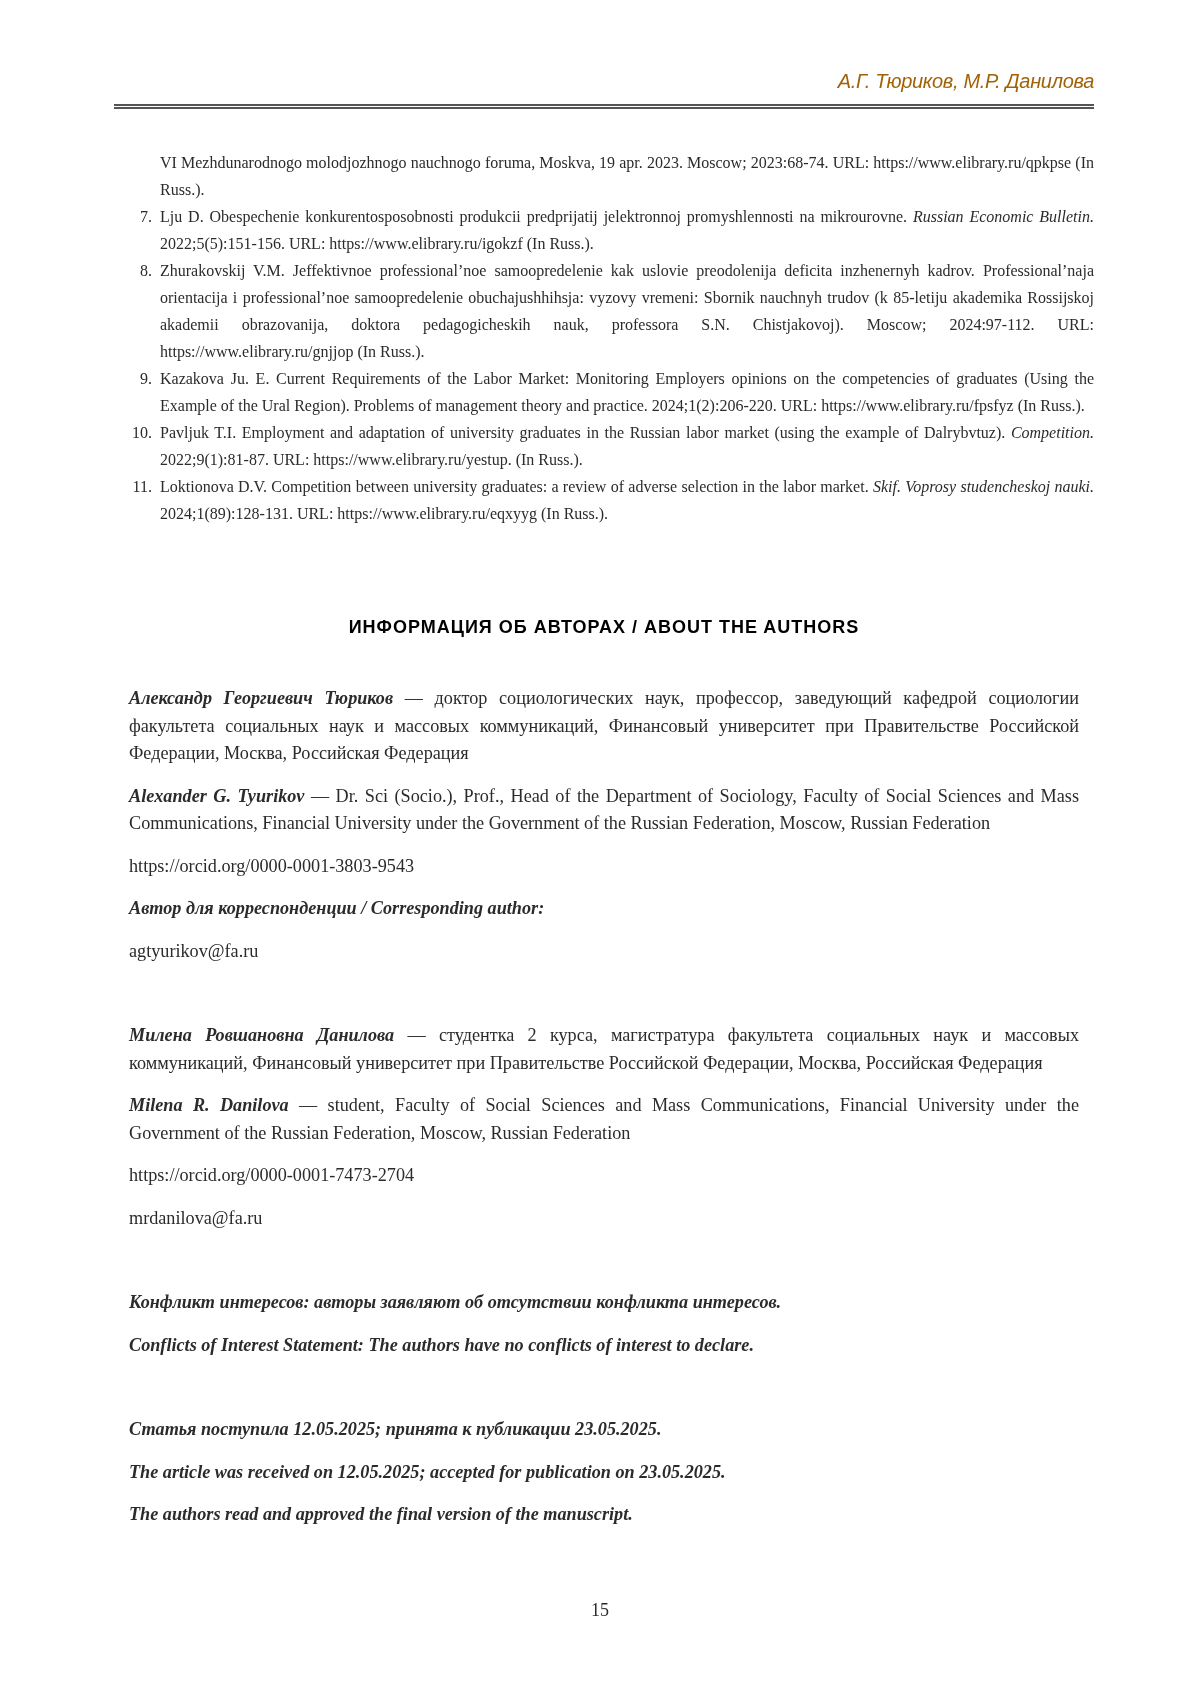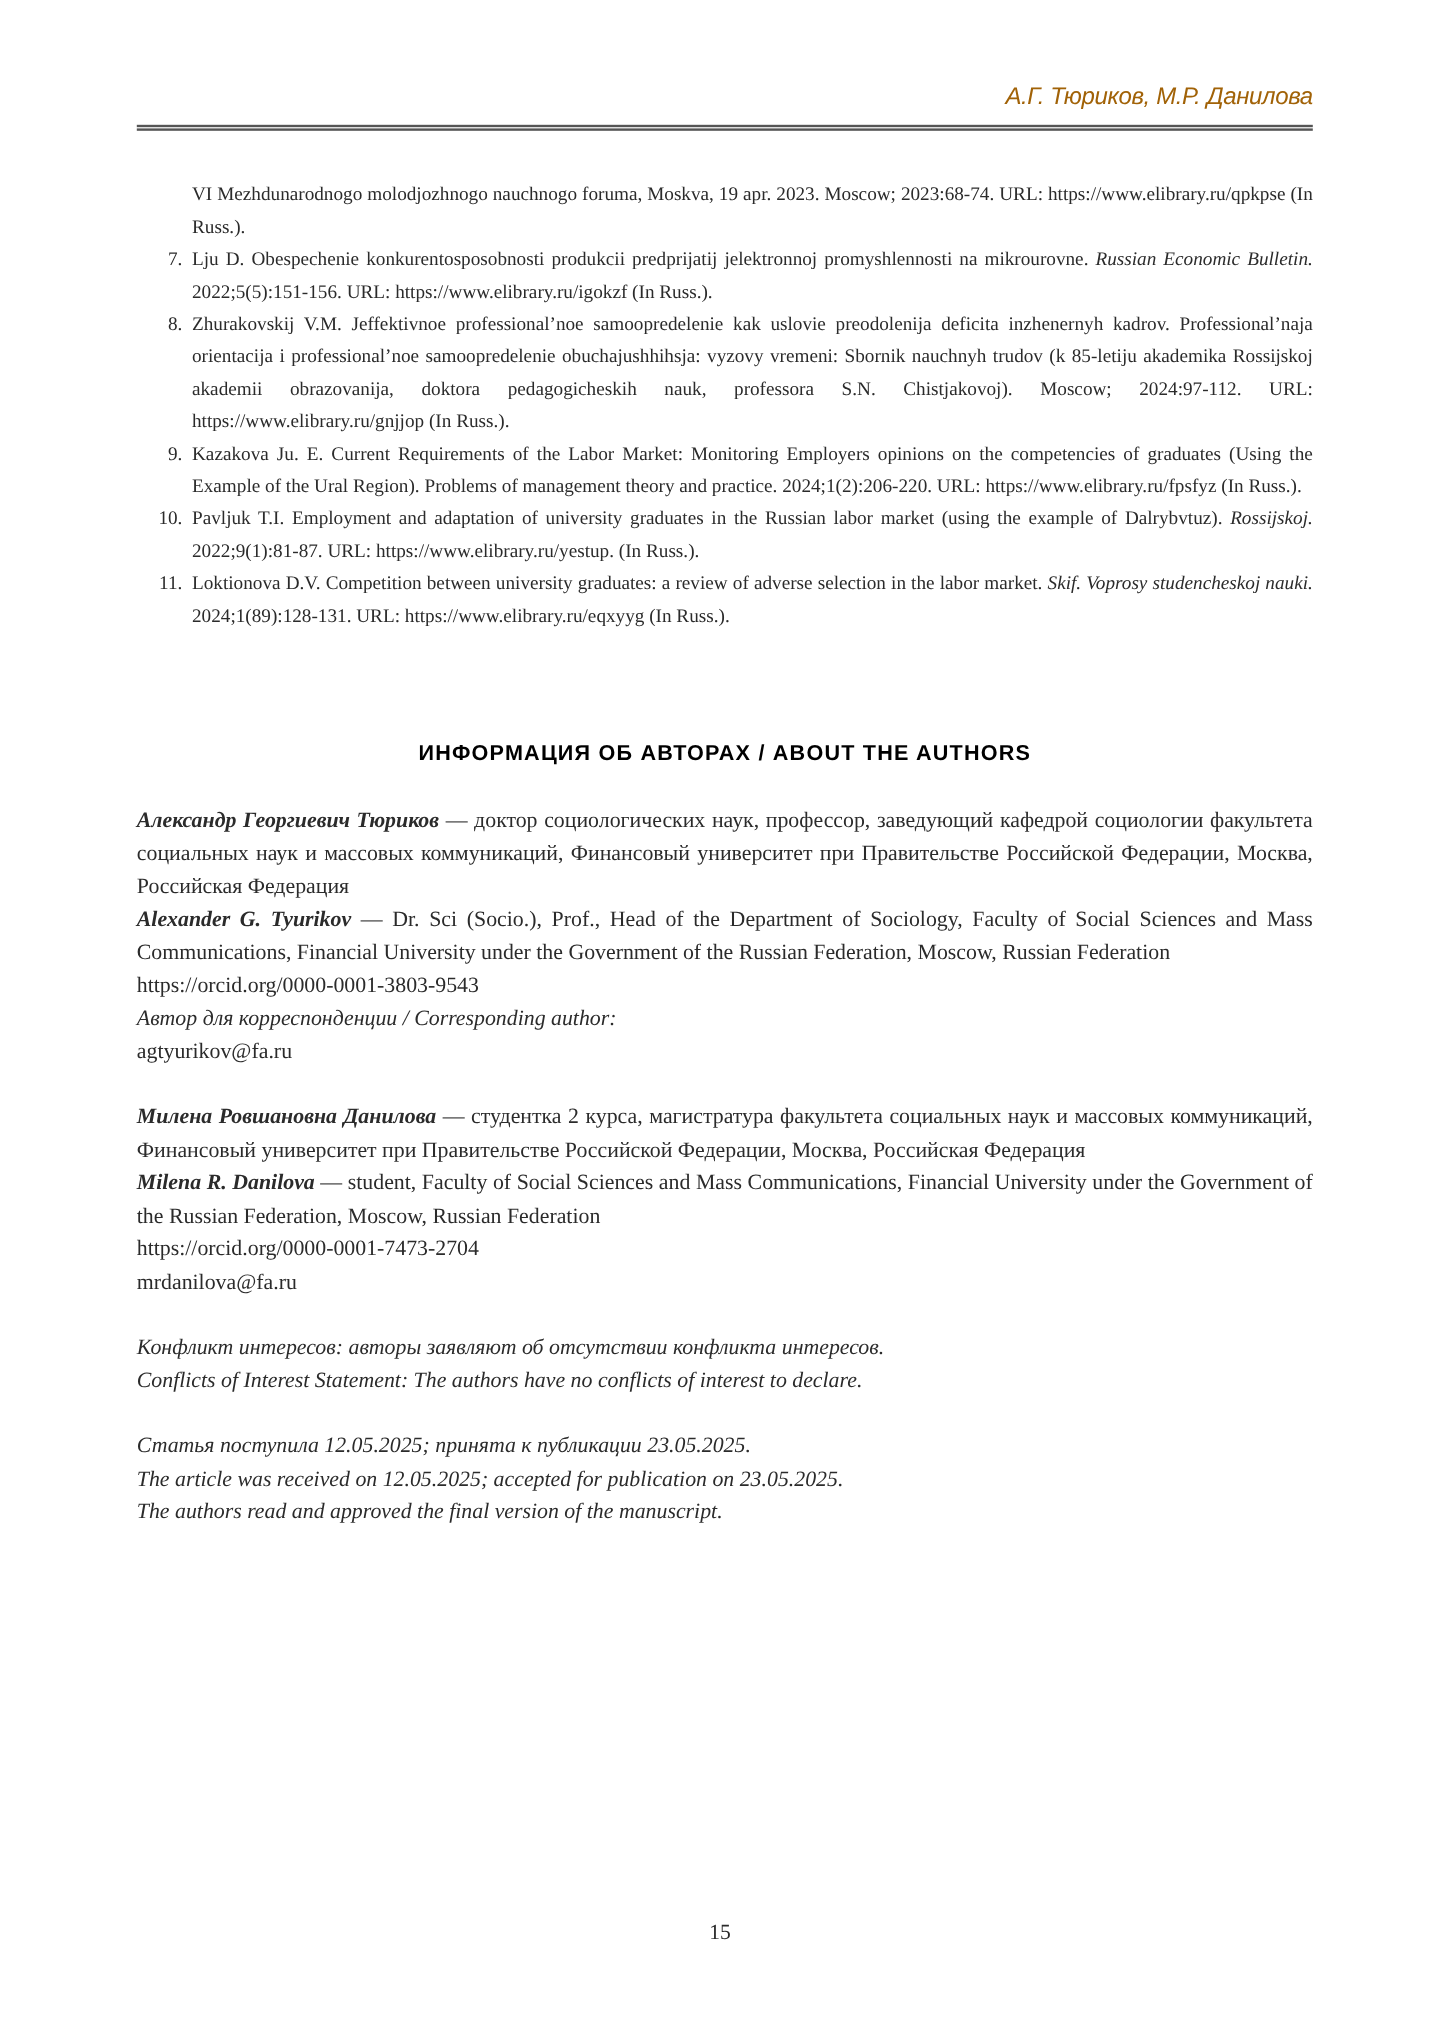--- a/index.html
+++ b/index.html
@@ -10,38 +10,38 @@
   .head-rule { position: absolute; left: 114px; right: 106px; top: 104px; height: 5px;
                border-top: 2px solid #555; border-bottom: 2px solid #555; box-sizing: border-box; }
   .refs { position: absolute; left: 114px; right: 106px; top: 134px; font-size: 16px; line-height: 27px; margin-top: 15px; }
   .ref { position: relative; padding-left: 46px; text-align: justify; }
   .ref .num { position: absolute; left: 0; width: 38px; text-align: right; }
   .ref i { font-style: italic; }
   .section-title { position: absolute; left: 114px; right: 106px; top: 617px; text-align: center;
                    font-family: "Liberation Sans", sans-serif; font-weight: bold; font-size: 18px;
                    letter-spacing: 1px; color: #000000; }
   .authors { position: absolute; left: 114px; right: 106px; top: 670px; font-size: 18.2px; line-height: 27.5px; }
-  .authors p { margin: 0; text-align: justify; }
+  .authors p { margin: 15px; text-align: justify; }
   .authors .name { font-weight: bold; font-style: italic; }
-  .authors .it { font-style: italic; }
+  .authors .it { font-style: italic; font-weight: bold; }
   .gap { height: 27px; }
   .page-num { position: absolute; left: 0; right: 0; top: 1600px; text-align: center; font-size: 18px; }
 </style>
 </head>
 <body>
 
 <div class="running-head">А.Г. Тюриков, М.Р. Данилова</div>
 <div class="head-rule"></div>
 
 <div class="refs" id="refs">
     <div class="ref"><span class="num"></span><span>VI Mezhdunarodnogo molodjozhnogo nauchnogo foruma, Moskva, 19 apr. 2023. Moscow; 2023:68-74. URL: https://www.elibrary.ru/qpkpse (In Russ.).</span></div>
     <div class="ref"><span class="num">7.</span><span>Lju D. Obespechenie konkurentosposobnosti produkcii predprijatij jelektronnoj promyshlennosti na mikrourovne. </span><i>Russian Economic Bulletin.</i><span> 2022;5(5):151-156. URL: https://www.elibrary.ru/igokzf (In Russ.).</span></div>
     <div class="ref"><span class="num">8.</span><span>Zhurakovskij V.M. Jeffektivnoe professional’noe samoopredelenie kak uslovie preodolenija deficita inzhenernyh kadrov. Professional’naja orientacija i professional’noe samoopredelenie obuchajushhihsja: vyzovy vremeni: Sbornik nauchnyh trudov (k 85-letiju akademika Rossijskoj akademii obrazovanija, doktora pedagogicheskih nauk, professora S.N. Chistjakovoj). Moscow; 2024:97-112. URL: https://www.elibrary.ru/gnjjop (In Russ.).</span></div>
     <div class="ref"><span class="num">9.</span><span>Kazakova Ju. E. Current Requirements of the Labor Market: Monitoring Employers opinions on the competencies of graduates (Using the Example of the Ural Region). Problems of management theory and practice. 2024;1(2):206-220. URL: https://www.elibrary.ru/fpsfyz (In Russ.).</span></div>
-    <div class="ref"><span class="num">10.</span><span>Pavljuk T.I. Employment and adaptation of university graduates in the Russian labor market (using the example of Dalrybvtuz). </span><i>Rossijskoj.</i><span> 2022;9(1):81-87. URL: https://www.elibrary.ru/yestup. (In Russ.).</span></div>
+    <div class="ref"><span class="num">10.</span><span>Pavljuk T.I. Employment and adaptation of university graduates in the Russian labor market (using the example of Dalrybvtuz). </span><i>Competition.</i><span> 2022;9(1):81-87. URL: https://www.elibrary.ru/yestup. (In Russ.).</span></div>
     <div class="ref"><span class="num">11.</span><span>Loktionova D.V. Competition between university graduates: a review of adverse selection in the labor market. </span><i>Skif. Voprosy studencheskoj nauki.</i><span> 2024;1(89):128-131. URL: https://www.elibrary.ru/eqxyyg (In Russ.).</span></div>
   </div>
 
 <div class="section-title">ИНФОРМАЦИЯ ОБ АВТОРАХ / ABOUT THE AUTHORS</div>
 
 <div class="authors">
   <p><span class="name">Александр Георгиевич Тюриков</span><span> — доктор социологических наук, профессор, заведующий кафедрой социологии факультета социальных наук и массовых коммуникаций, Финансовый университет при Правительстве Российской Федерации, Москва, Российская Федерация</span></p>
   <p><span class="name">Alexander G. Tyurikov</span><span> — Dr. Sci (Socio.), Prof., Head of the Department of Sociology, Faculty of Social Sciences and Mass Communications, Financial University under the Government of the Russian Federation, Moscow, Russian Federation</span></p>
   <p>https://orcid.org/0000-0001-3803-9543</p>
   <p class="it">Автор для корреспонденции / Corresponding author:</p>

